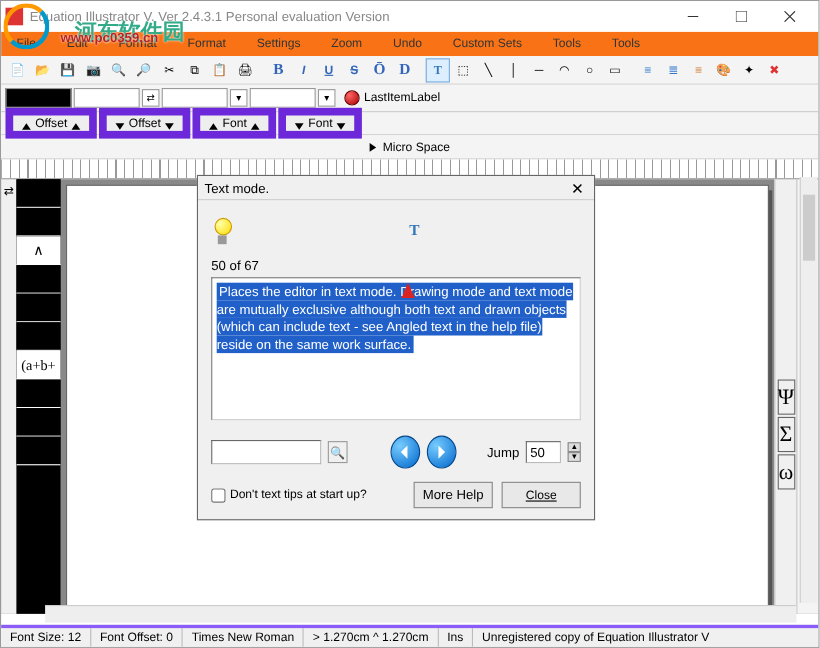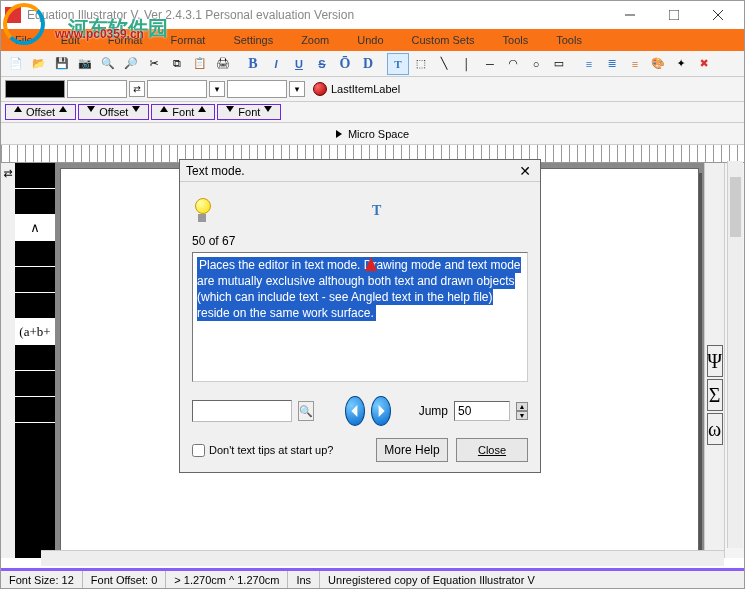--- a/index.html
+++ b/index.html
@@ -20,21 +20,21 @@
 .tbtn{width:22px;height:22px;display:flex;align-items:center;justify-content:center;border:1px solid transparent}
 .sep{width:6px}
 .b-blue{color:#36b;font-weight:bold;font-family:"Times New Roman";font-size:14px}
 .toolbar2{height:24px;background:#f4f4f4;display:flex;align-items:center;padding:0 4px;gap:2px}
 .toolbar2 input.bg{width:60px;height:18px;border:1px solid #999;background:#000}
 .toolbar2 input.fg{width:60px;height:18px;border:1px solid #999;background:#fff}
 .sm{width:16px;height:16px;border:1px solid #999;background:#fff;display:inline-flex;align-items:center;justify-content:center;font-size:9px}
 .lastitem{display:flex;align-items:center;gap:4px;margin-left:6px}
 .lastitem .dot{width:14px;height:14px;border-radius:50%;background:radial-gradient(circle at 30% 30%,#f66,#a00);border:1px solid #600}
 .toolbar3{height:22px;background:#f4f4f4;display:flex;align-items:center;justify-content:flex-start;padding:0 4px;border-top:1px solid #ccc;border-bottom:1px solid #ccc}
-.pill{border:1px solid #6d28d9;background:#eee;padding:1px 8px;display:flex;align-items:flex-start;gap:4px;margin-right:2px}
+.pill{border:7px solid #6d28d9;background:#eee;padding:1px 8px;display:flex;align-items:flex-end;gap:4px;margin-right:2px}
 .tri-up{width:0;height:0;border-left:4px solid transparent;border-right:4px solid transparent;border-bottom:6px solid #000}
 .tri-dn{width:0;height:0;border-left:4px solid transparent;border-right:4px solid transparent;border-top:6px solid #000}
 .micro{flex:1;text-align:left;display:flex;align-items:center;justify-content:center;gap:6px}
 .tri-r{width:0;height:0;border-top:4px solid transparent;border-bottom:4px solid transparent;border-left:6px solid #000}
 .ruler{height:18px;background:#fff;border-bottom:1px solid #999;position:relative}
 .ruler::before{content:"";position:absolute;inset:0;background:repeating-linear-gradient(90deg,#999 0 1px,transparent 1px 8px)}
 .workarea{display:flex;height:395px;background:#888}
 .leftcol{width:40px;background:#000;display:flex;flex-direction:column}
 .leftcol .cell{flex:0 0 26px;border-bottom:1px solid #fff;background:#000;color:#fff;display:flex;align-items:center;justify-content:center;font-family:"Times New Roman";font-size:13px}
 .leftcol .cell.w{background:#fff;color:#000}
@@ -56,21 +56,21 @@
 .counter{margin:4px 0;font-size:12px}
 .tipbox{border:1px inset #ccc;background:#fff;height:130px;padding:4px;overflow:auto;position:relative}
 .tiptext{background:#2060c8;color:#fff;padding:1px 2px;display:inline;line-height:16px;font-size:12px}
 .tipbox .cursor{position:absolute;left:172px;top:4px;width:0;height:0;border-left:6px solid transparent;border-right:6px solid transparent;border-bottom:14px solid #d22}
 .dlg-row{display:flex;align-items:center;gap:6px;margin-top:14px}
 .srch{width:100px;height:22px;border:1px inset #bbb;background:#fff}
 .mag{width:20px;height:20px;border:1px solid #999;display:flex;align-items:center;justify-content:center;color:#888}
 .navbtn{width:30px;height:30px;border-radius:50%;background:radial-gradient(circle at 30% 30%,#7cf,#06c);display:flex;align-items:center;justify-content:center;border:1px solid #048}
 .navbtn svg{fill:#fff}
 .jump{margin-left:22px;font-size:12px}
-.spin{width:56px;height:20px;border:1px inset #bbb;background:#fff;padding:1px 3px;font-size:12px}
+.spin{width:32px;height:20px;border:1px inset #bbb;background:#fff;padding:1px 3px;font-size:12px}
 .spinbtns{display:flex;flex-direction:column}
 .spinbtns div{width:12px;height:9px;border:1px solid #888;background:#ddd;font-size:7px;text-align:center;line-height:7px}
 .dlg-foot{display:flex;align-items:center;gap:8px;margin-top:12px}
 .chk{display:flex;align-items:center;gap:4px;font-size:12px}
 .chk input{width:13px;height:13px}
 .btn{min-width:72px;height:24px;border:1px solid #888;background:#e8e8e8;text-align:center;line-height:22px;font-size:12px}
 .statusbar{position:absolute;bottom:0;left:0;right:0;height:20px;background:#f0f0f0;border-top:3px solid #8b5cf6;display:flex;align-items:center;font-size:11px}
 .statusbar div{padding:0 8px;border-right:1px solid #bbb;white-space:nowrap;height:100%;display:flex;align-items:center}
 .vsb{position:absolute;right:1px;top:160px;bottom:40px;width:16px;background:#eee;border-left:1px solid #ccc}
 .vsb .thumb{background:#ccc;height:60px;margin:16px 2px}
@@ -305,16 +305,17 @@
       <div style="flex:1"></div>
       <div class="btn">More Help</div>
       <div class="btn"><u>Close</u></div>
     </div>
   </div>
 </div>
 
 <div class="statusbar">
   <div>Font Size: 12</div>
   <div>Font Offset: 0</div>
+  <div>Times New Roman</div>
   <div>&gt; 1.270cm  ^ 1.270cm</div>
   <div>Ins</div>
   <div style="flex:1;border-right:none">Unregistered copy of Equation Illustrator V</div>
 </div>
 
 </body></html>

